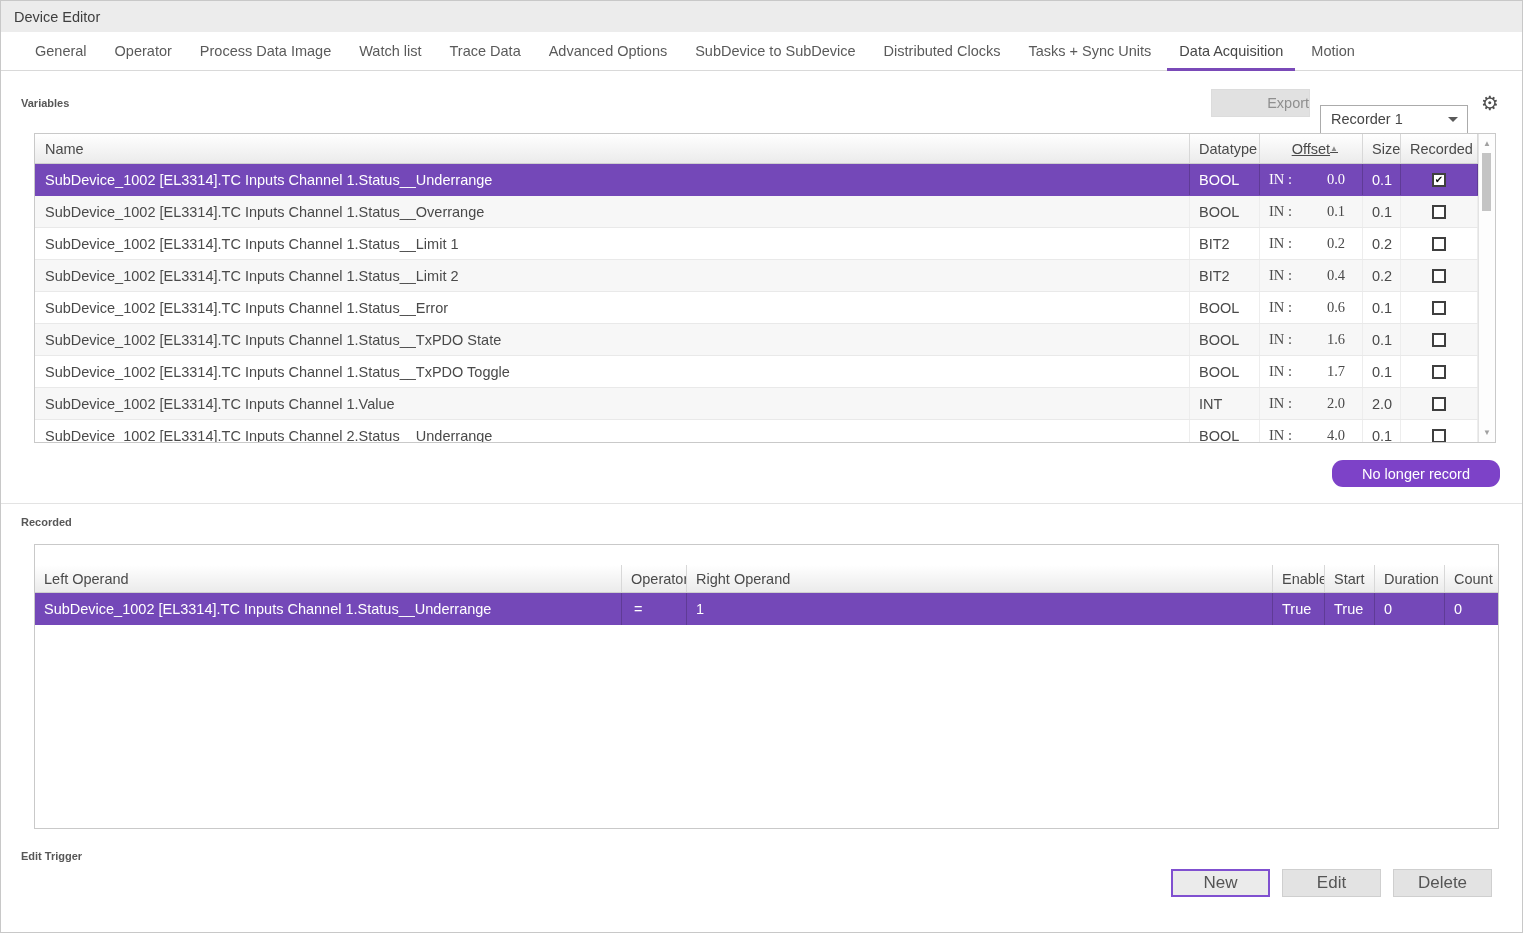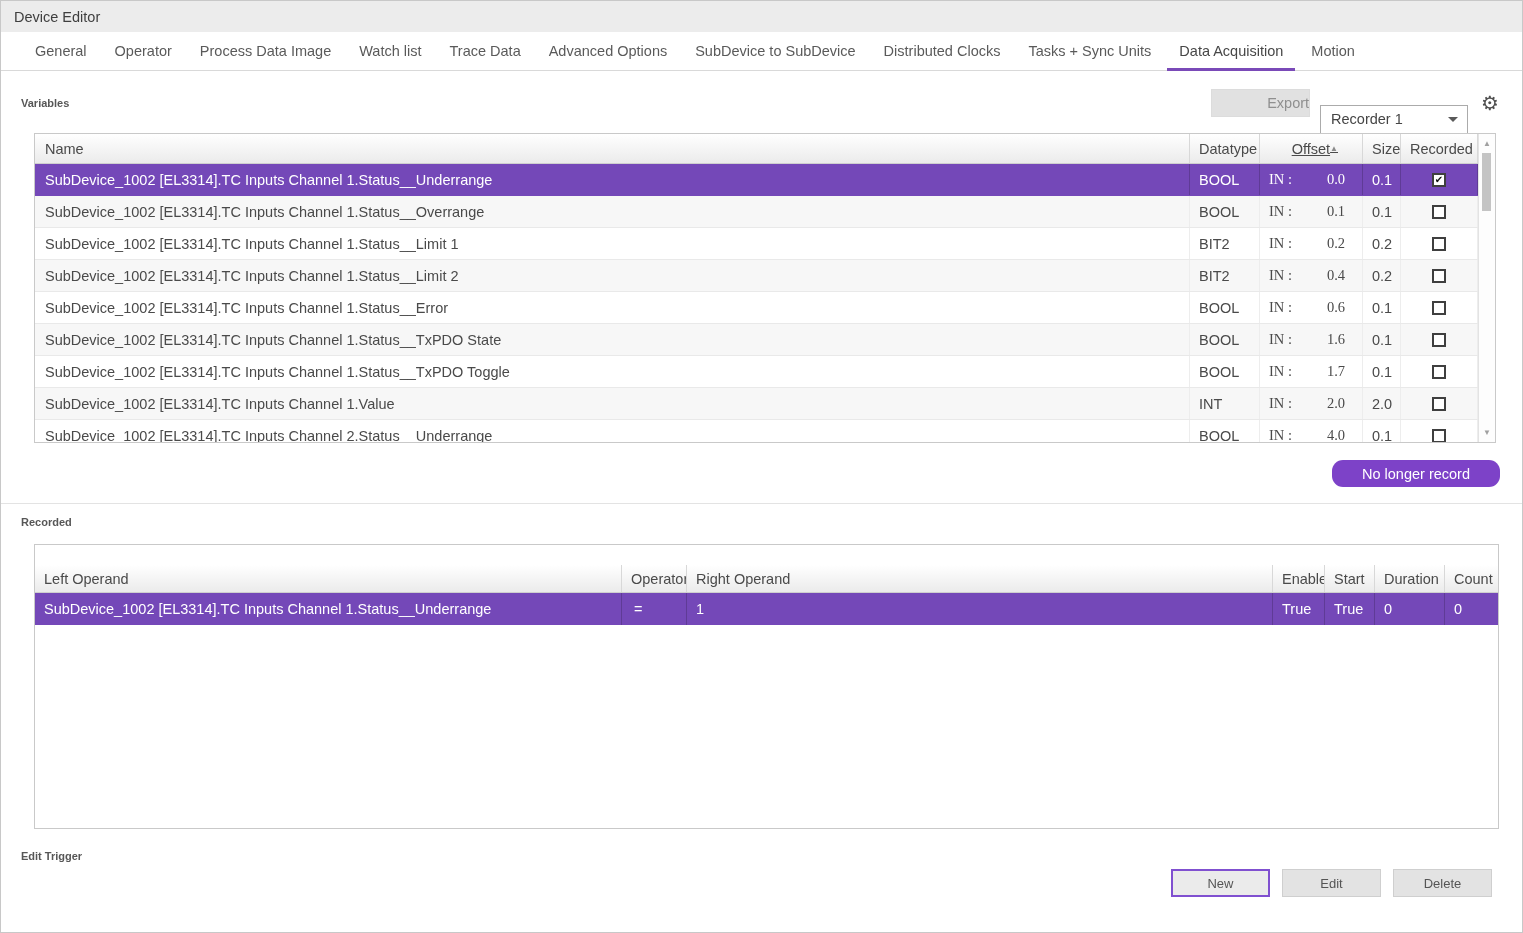--- a/index.html
+++ b/index.html
@@ -170,21 +170,21 @@
   .trow.selected { background: var(--selection, #7448B8); color: #fff; }
   .trow.selected .cell { border-right: 1px solid rgba(0,0,0,0.18); }
   .trow.selected .cell:last-child { border-right: none; }
   .trow .c-op { padding-left: 12px; }
   
   .edit-trigger-label { margin: 21px 0 0 20px; }
   .bottom-btn-row { display: flex; justify-content: flex-end; gap: 12px; margin: 7px 30px 0 0; }
   .bottom-btn {
     width: 99px; height: 28px; background: #e3e3e3;
     border: 1px solid #cfcfcf; color: #555;
-    font-size: 13px; font-family: inherit;
+    font-size: 17px; font-family: inherit;
   }
   .bottom-btn.focused { border: 2px solid var(--new-button-border, #8050D0); background: #ebebeb; }
 </style>
 </head>
 <body>
 
 <div class="window">
 
   <div class="titlebar">
     <span>Device Editor</span>

